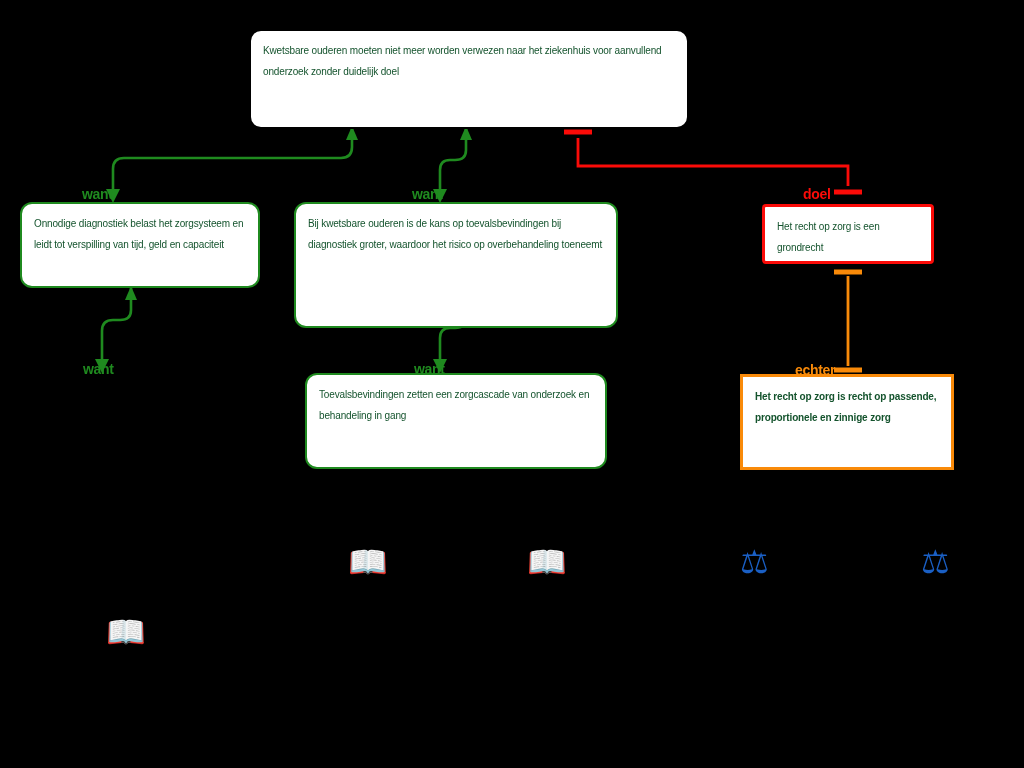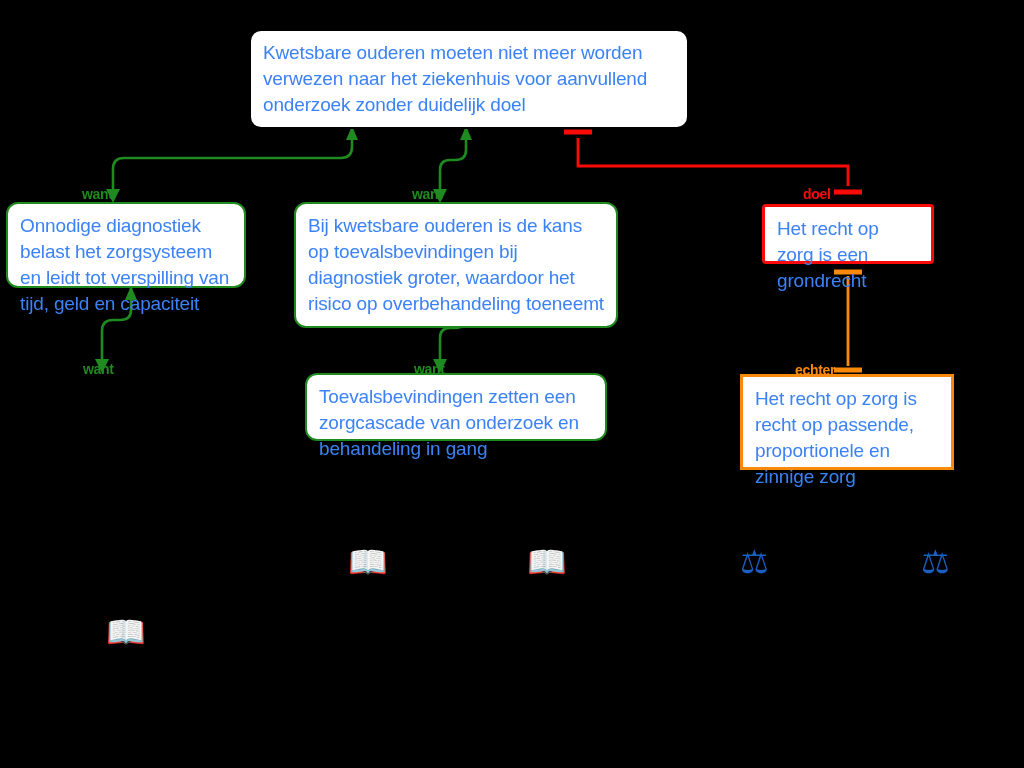--- a/index.html
+++ b/index.html
@@ -21,42 +21,43 @@
     left: 0;
     top: 0;
     width: 1024px;
     height: 768px;
     pointer-events: none;
   }
   .node {
     position: absolute;
     box-sizing: border-box;
     background: #ffffff;
-    color: #3b82f6;
-    font-size: 19px;
-    line-height: 26px;
+    color: #14532d;
+    font-size: 10px;
+    line-height: 21px;
     letter-spacing: -0.15px;
     padding: 9px 11px 9px 12px;
     z-index: 5;
   }
   .node-claim {
     border: 2px solid #000000;
     border-radius: 12px;
   }
   .node-support {
     border: 2px solid #1f8a1f;
     border-radius: 12px;
   }
   .node-objection {
     border: 3px solid #fb0b08;
     border-radius: 4px;
   }
   .node-counter {
     border: 3px solid #f98a09;
     border-radius: 0;
+    font-weight: bold;
   }
   .edge-label {
     position: absolute;
     font-size: 14px;
     font-weight: bold;
     letter-spacing: -0.3px;
     z-index: 6;
     white-space: nowrap;
   }
   .label-support { color: #1f8a1f; }
@@ -112,34 +113,34 @@
       <line x1="848" y1="276" x2="848" y2="366" stroke="#f98a09" stroke-width="2.8"></line>
       <line x1="834" y1="272" x2="862" y2="272" stroke="#f98a09" stroke-width="5"></line>
       <line x1="834" y1="370" x2="862" y2="370" stroke="#f98a09" stroke-width="5"></line>
     </g>
   </svg>
 
   <div class="node node-claim" style="left:249px; top:29px; width:440px; height:100px;">
     <span>Kwetsbare ouderen moeten niet meer worden verwezen naar het ziekenhuis voor aanvullend onderzoek zonder duidelijk doel</span>
   </div>
 
-  <div class="node node-support" style="left:6px; top:202px; width:240px; height:86px;">
+  <div class="node node-support" style="left:20px; top:202px; width:240px; height:86px;">
     <span>Onnodige diagnostiek belast het zorgsysteem en leidt tot verspilling van tijd, geld en capaciteit</span>
   </div>
 
   <div class="node node-support" style="left:294px; top:202px; width:324px; height:126px;">
     <span>Bij kwetsbare ouderen is de kans op toevalsbevindingen bij diagnostiek groter, waardoor het risico op overbehandeling toeneemt</span>
   </div>
 
   <div class="node node-objection" style="left:762px; top:204px; width:172px; height:60px;">
     <span>Het recht op zorg is een grondrecht</span>
   </div>
 
 
-  <div class="node node-support" style="left:305px; top:373px; width:302px; height:68px;">
+  <div class="node node-support" style="left:305px; top:373px; width:302px; height:96px;">
     <span>Toevalsbevindingen zetten een zorgcascade van onderzoek en behandeling in gang</span>
   </div>
 
   <div class="node node-counter" style="left:740px; top:374px; width:214px; height:96px;">
     <span>Het recht op zorg is recht op passende, proportionele en zinnige zorg</span>
   </div>
 
   <div class="edge-label label-support" style="left:82px; top:186px;">want</div>
 
   <div class="edge-label label-support" style="left:412px; top:186px;">want</div>

